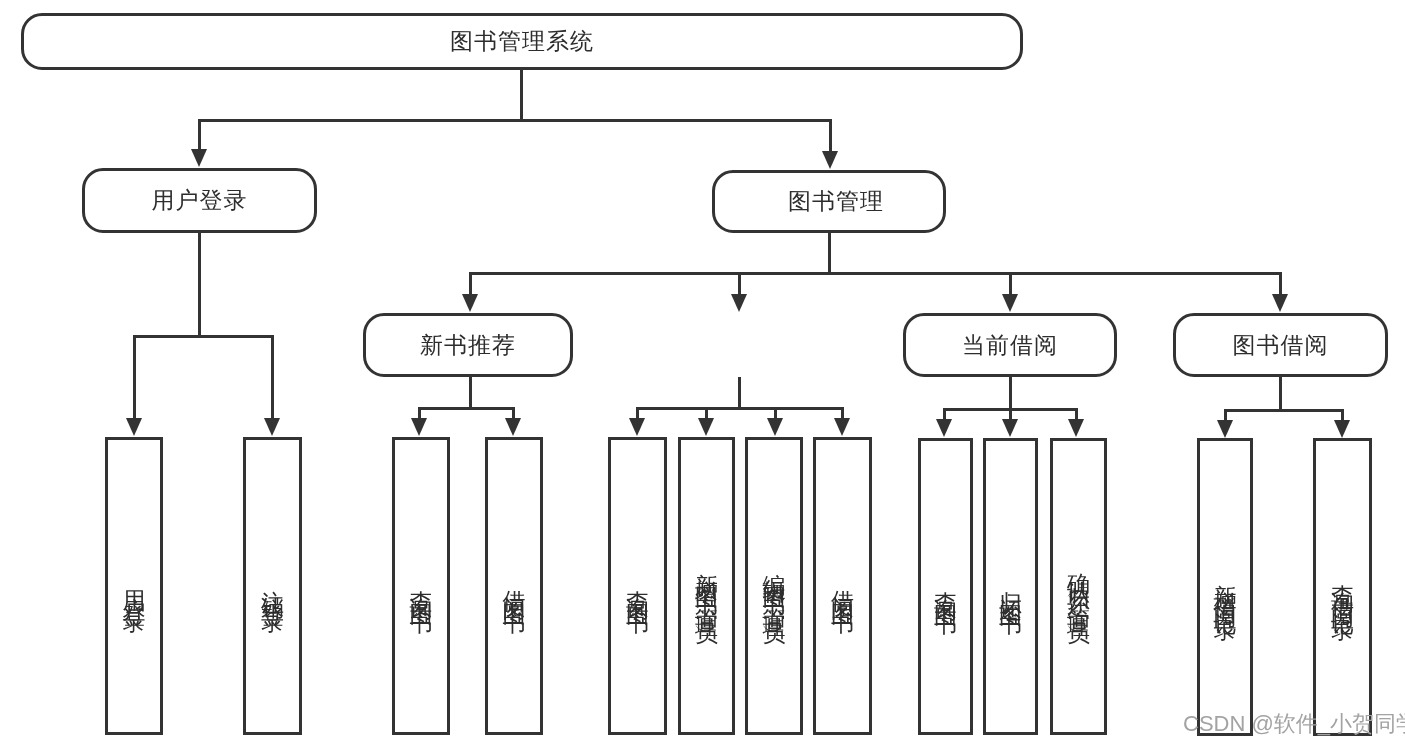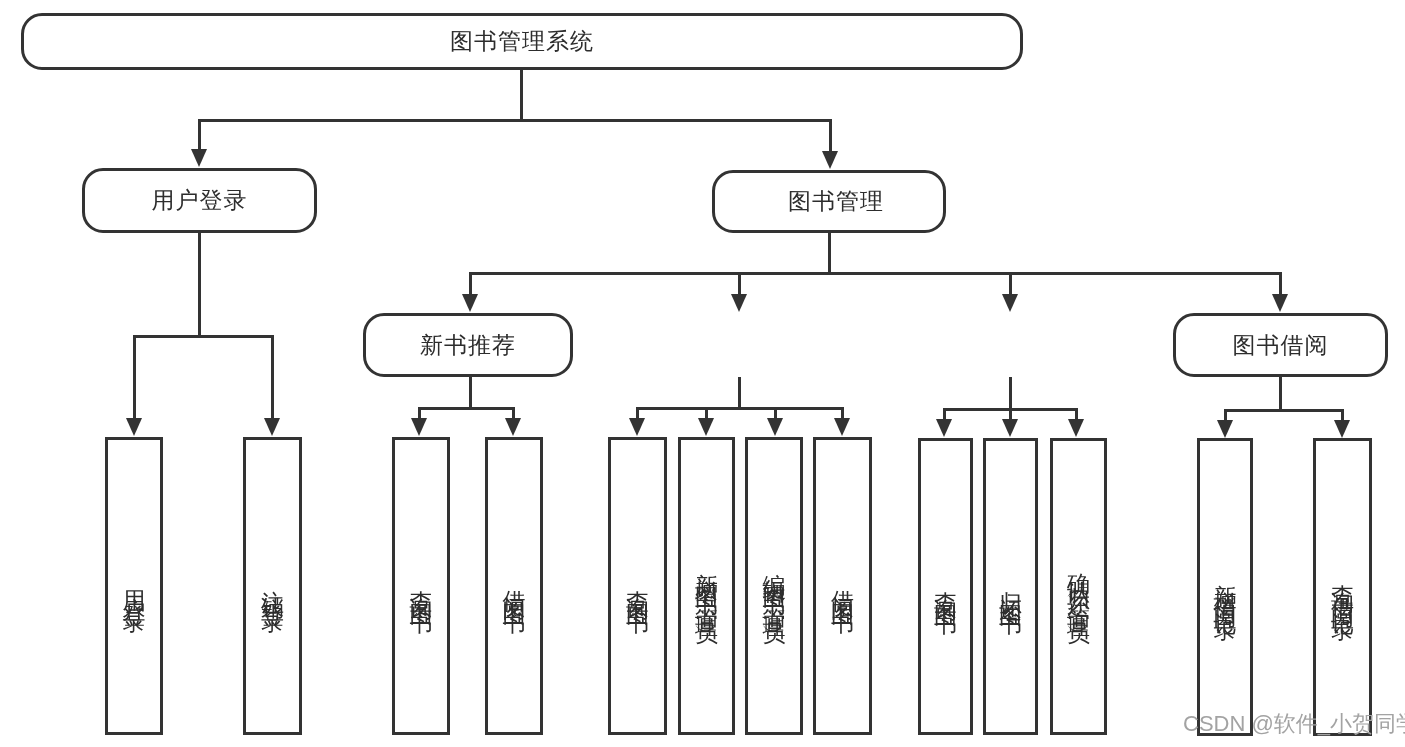--- a/index.html
+++ b/index.html
@@ -64,20 +64,23 @@
   <div class="arrow" style="left:462px;top:294px;"></div>
   <div class="vline" style="left:738px;top:272px;height:25px;"></div>
   <div class="arrow" style="left:731px;top:294px;"></div>
   <div class="vline" style="left:1009px;top:272px;height:25px;"></div>
   <div class="arrow" style="left:1002px;top:294px;"></div>
   <div class="vline" style="left:1279px;top:272px;height:25px;"></div>
   <div class="arrow" style="left:1272px;top:294px;"></div>
 
   <div class="box hbox" style="left:363px;top:313px;width:210px;height:64px;">
     <span>新书推荐</span>
+  </div>
+  <div class="box hbox" style="left:903px;top:313px;width:214px;height:64px;">
+    <span>当前借阅</span>
   </div>
   <div class="box hbox" style="left:1173px;top:313px;width:215px;height:64px;">
     <span>图书借阅</span>
   </div>
 
   <div class="vline" style="left:469px;top:377px;height:33px;"></div>
   <div class="hline" style="left:418px;top:407px;width:97px;"></div>
   <div class="vline" style="left:418px;top:407px;height:14px;"></div>
   <div class="arrow" style="left:411px;top:418px;"></div>
   <div class="vline" style="left:512px;top:407px;height:14px;"></div>

